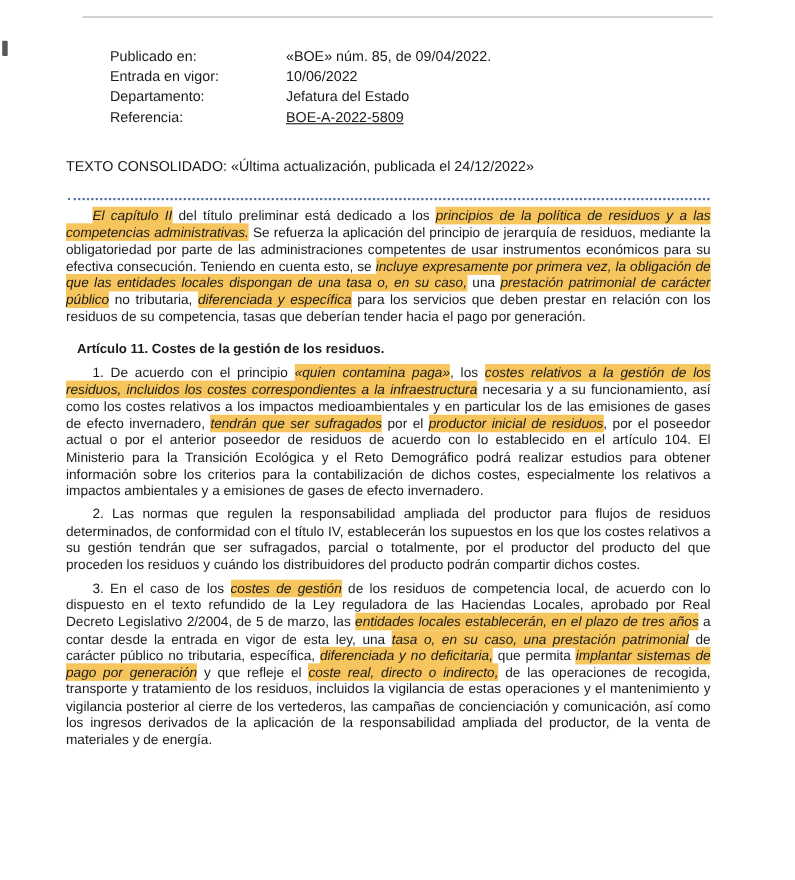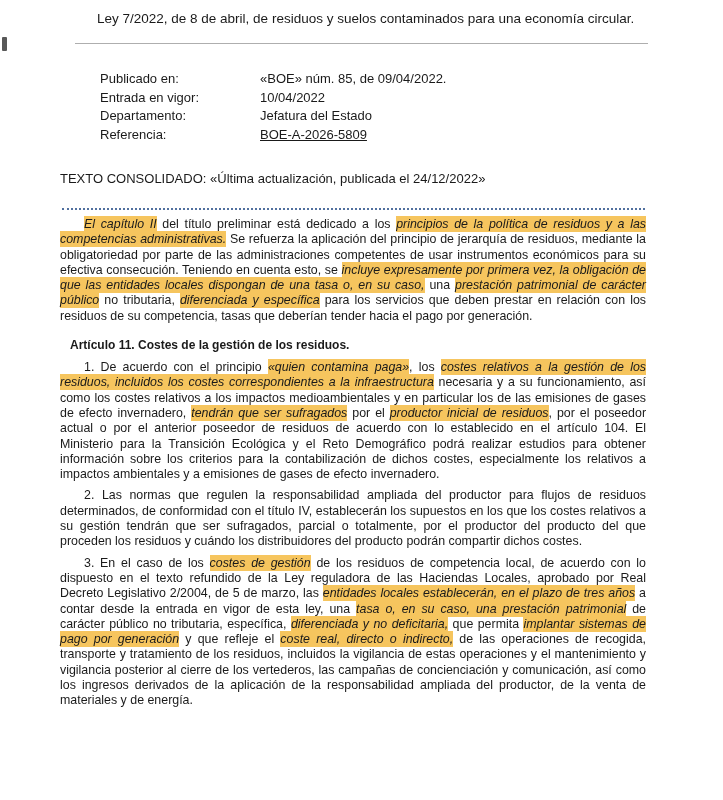--- a/index.html
+++ b/index.html
@@ -71,40 +71,39 @@
     opacity:.8;border-radius:1px;
   }
 </style>
 </head>
 <body>
 
 <div class="page">
 
   <div class="artifact"></div>
 
-  <p class="doc-title">Ley 7/2022, de 8 de abril, de residuos y suelos contaminados para una economía circular.</p>
 
   <hr class="rule">
 
   <div class="meta">
     <div class="meta-row">
       <span class="meta-label">Publicado en:</span>
       <span class="meta-value">«BOE» núm. 85, de 09/04/2022.</span>
     </div>
     <div class="meta-row">
       <span class="meta-label">Entrada en vigor:</span>
-      <span class="meta-value">10/04/2022</span>
+      <span class="meta-value">10/06/2022</span>
     </div>
     <div class="meta-row">
       <span class="meta-label">Departamento:</span>
       <span class="meta-value">Jefatura del Estado</span>
     </div>
     <div class="meta-row">
       <span class="meta-label">Referencia:</span>
-      <span class="meta-value"><a class="doc-link">BOE-A-2026-5809</a></span>
+      <span class="meta-value"><a class="doc-link">BOE-A-2022-5809</a></span>
     </div>
   </div>
 
   <p class="banner">TEXTO CONSOLIDADO: «Última actualización, publicada el 24/12/2022»</p>
 
   <div class="content">
     <hr class="dotted-sep">
 
     <p class="para intro"><span class="hl">El capítulo II</span><span> del título preliminar está dedicado a los </span><span class="hl">principios de la política de residuos y a las competencias administrativas.</span><span> Se refuerza la aplicación del principio de jerarquía de residuos, mediante la obligatoriedad por parte de las administraciones competentes de usar instrumentos económicos para su efectiva consecución. Teniendo en cuenta esto, se </span><span class="hl">incluye expresamente por primera vez, la obligación de que las entidades locales dispongan de una tasa o, en su caso,</span><span> una </span><span class="hl">prestación patrimonial de carácter público</span><span> no tributaria, </span><span class="hl">diferenciada y específica</span><span> para los servicios que deben prestar en relación con los residuos de su competencia, tasas que deberían tender hacia el pago por generación.</span></p>
 

